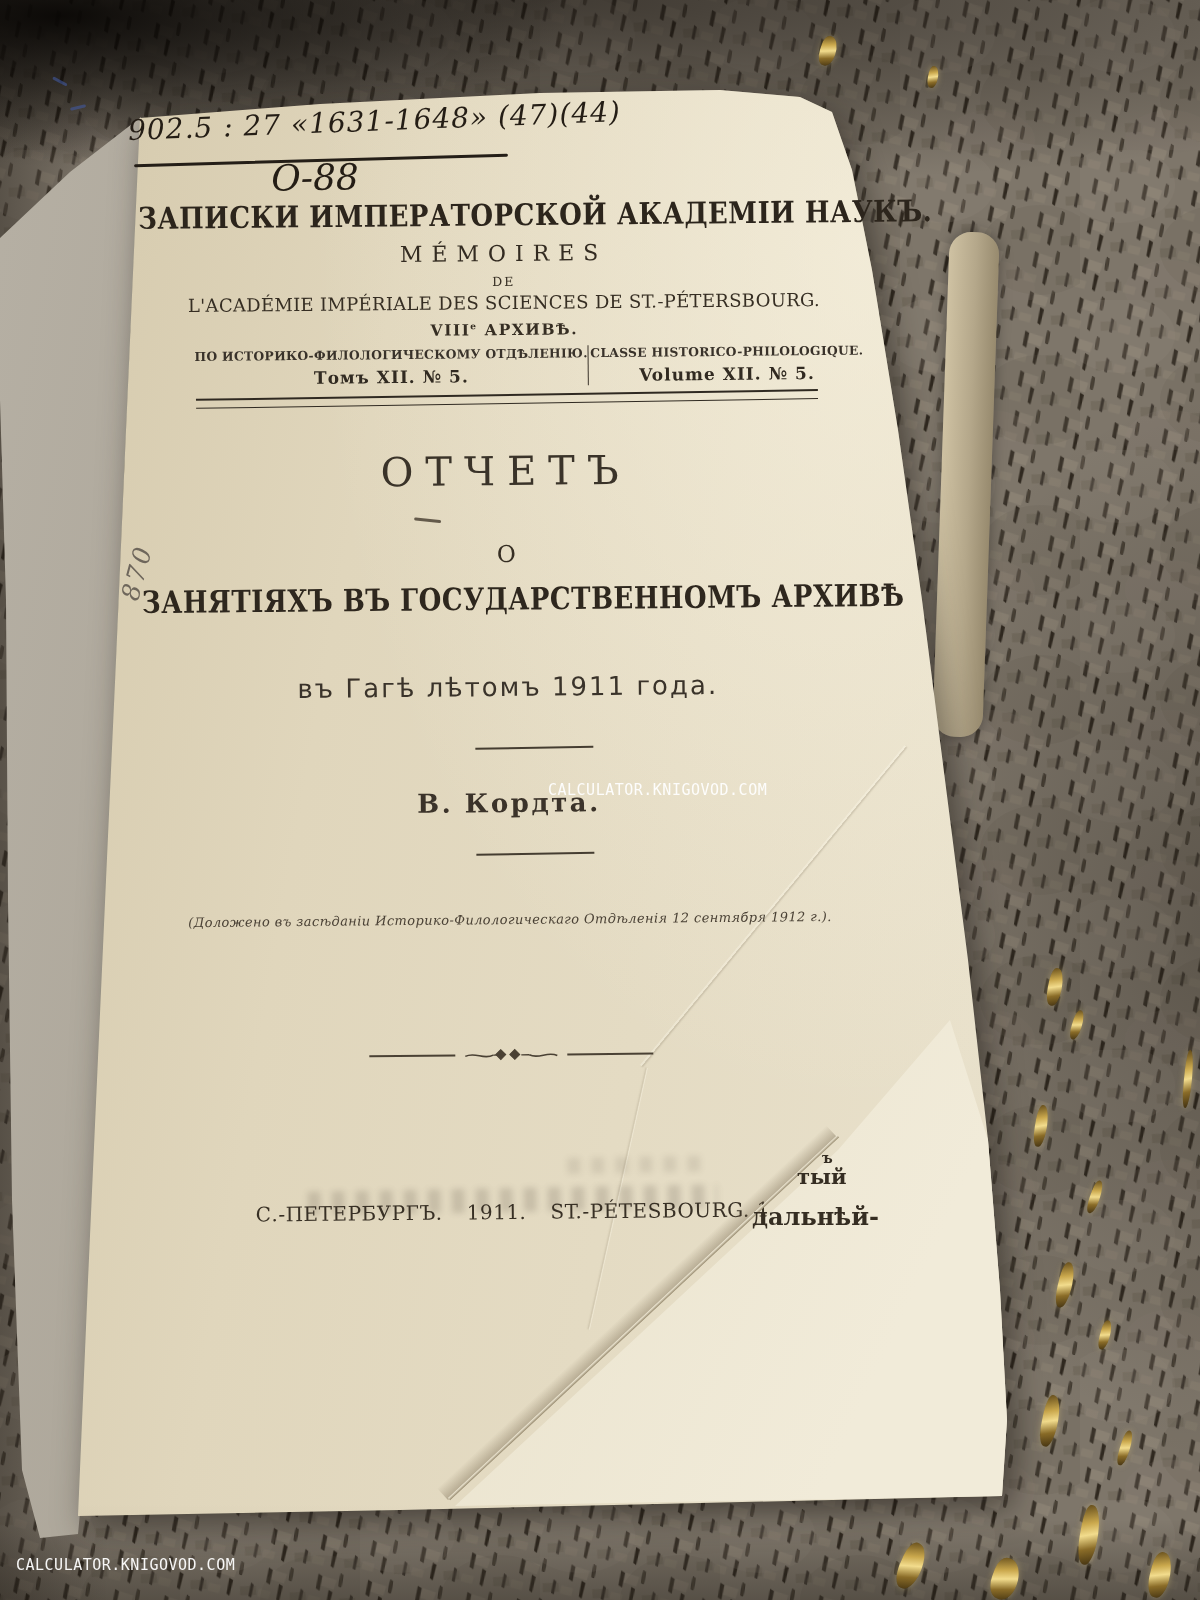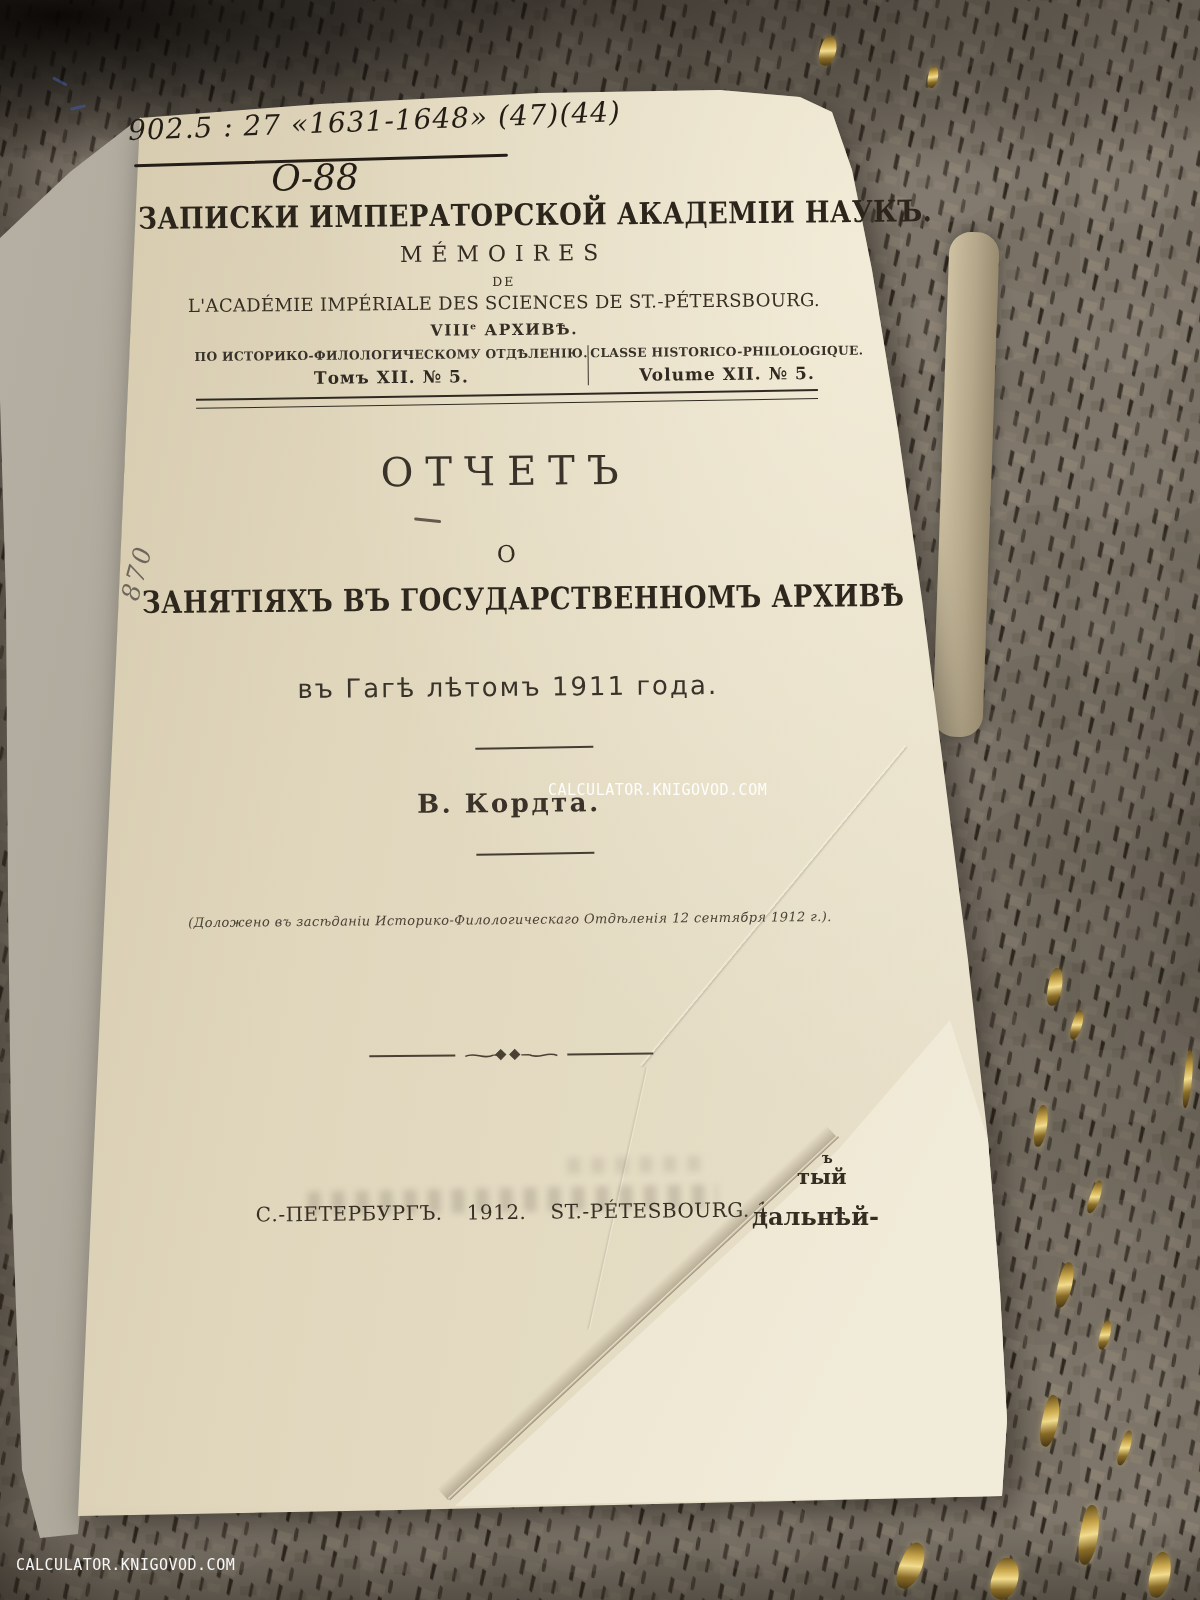--- a/index.html
+++ b/index.html
@@ -221,21 +221,21 @@
           <path d="M94 8 C 84 3, 76 12, 66 7" fill="none" stroke-width="1.6"></path>
           <path d="M30 7 h8 M58 7 h8" stroke-width="1.4"></path>
         </g>
       </svg>
       <div class="orn-line"></div>
     </div>
 
     <div class="abs show-through" style="left:300px;top:1188px;width:410px;height:24px"></div>
     <div class="abs show-through" style="left:560px;top:1158px;width:140px;height:16px;opacity:.25"></div>
 
-    <div class="t ctr imprint"><span>С.-ПЕТЕРБУРГЪ.</span><span>1912.</span><span>ST.-PÉTESBOURG. 1</span></div>
+    <div class="t ctr imprint"><span>С.-ПЕТЕРБУРГЪ.</span><span>1911.</span><span>ST.-PÉTESBOURG. 1</span></div>
   </div>
 
   <div class="abs fold-under"></div>
   <div class="abs fold-shadow"></div>
   <div class="abs fold-edge"></div>
   <div class="frag" style="left:822px;top:1150px;font-size:14px">ъ</div>
   <div class="frag" style="left:797px;top:1164px;font-size:21px">тый</div>
   <div class="frag" style="left:752px;top:1202px;font-size:24px">дальнѣй-</div>
 
   <div class="wm" style="left:548px;top:781px">CALCULATOR.KNIGOVOD.COM</div>

